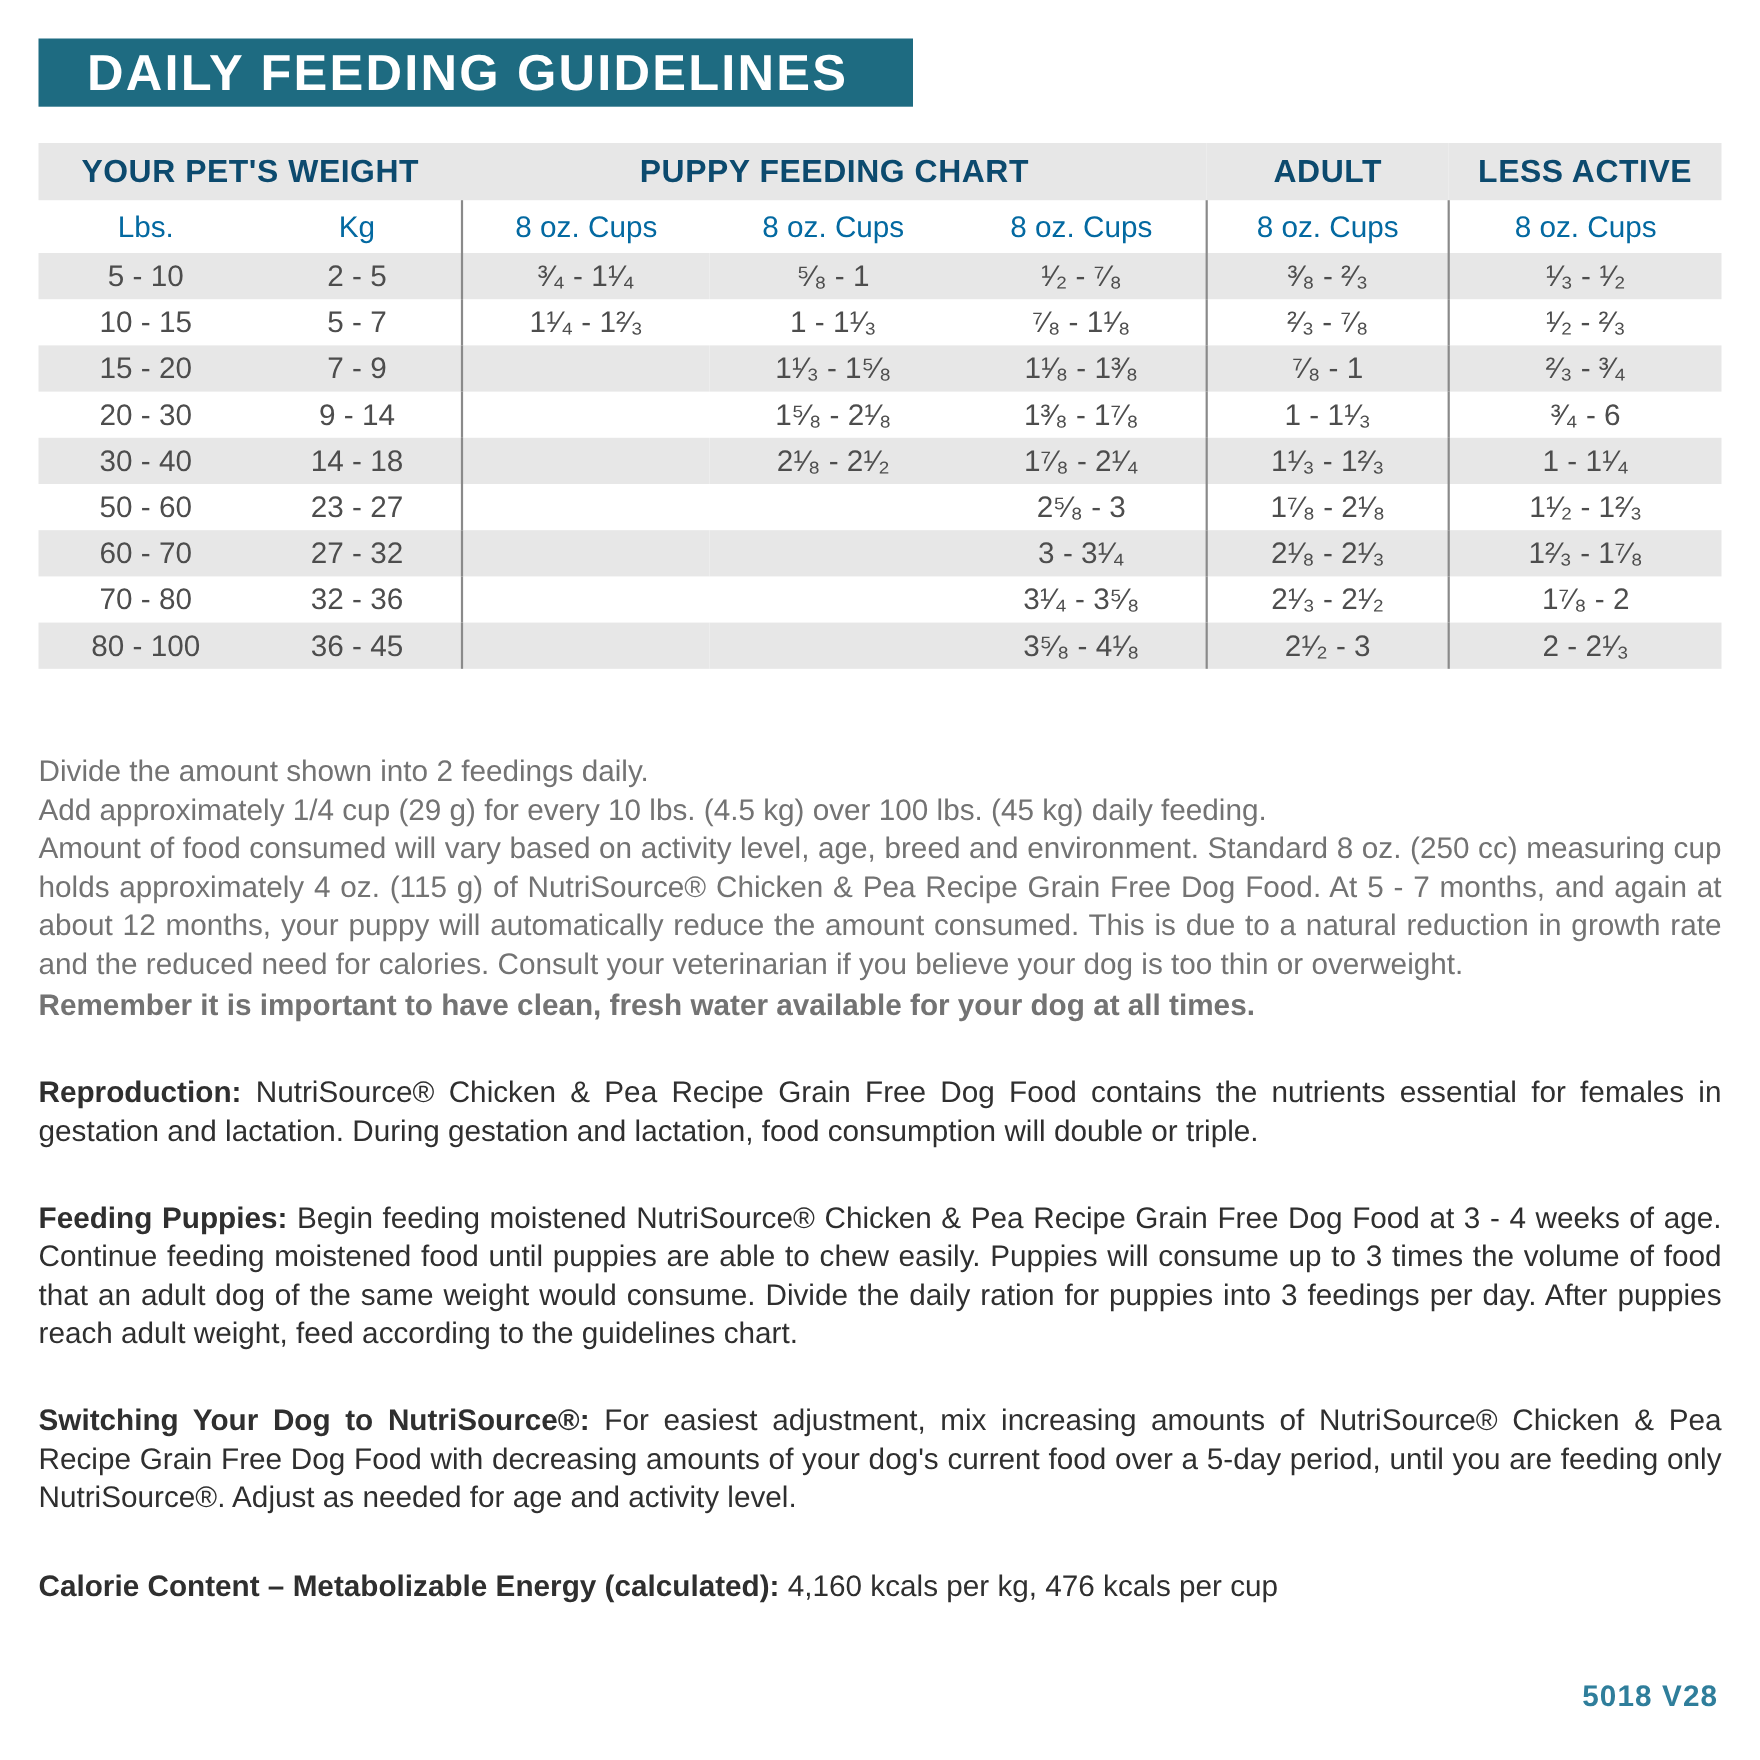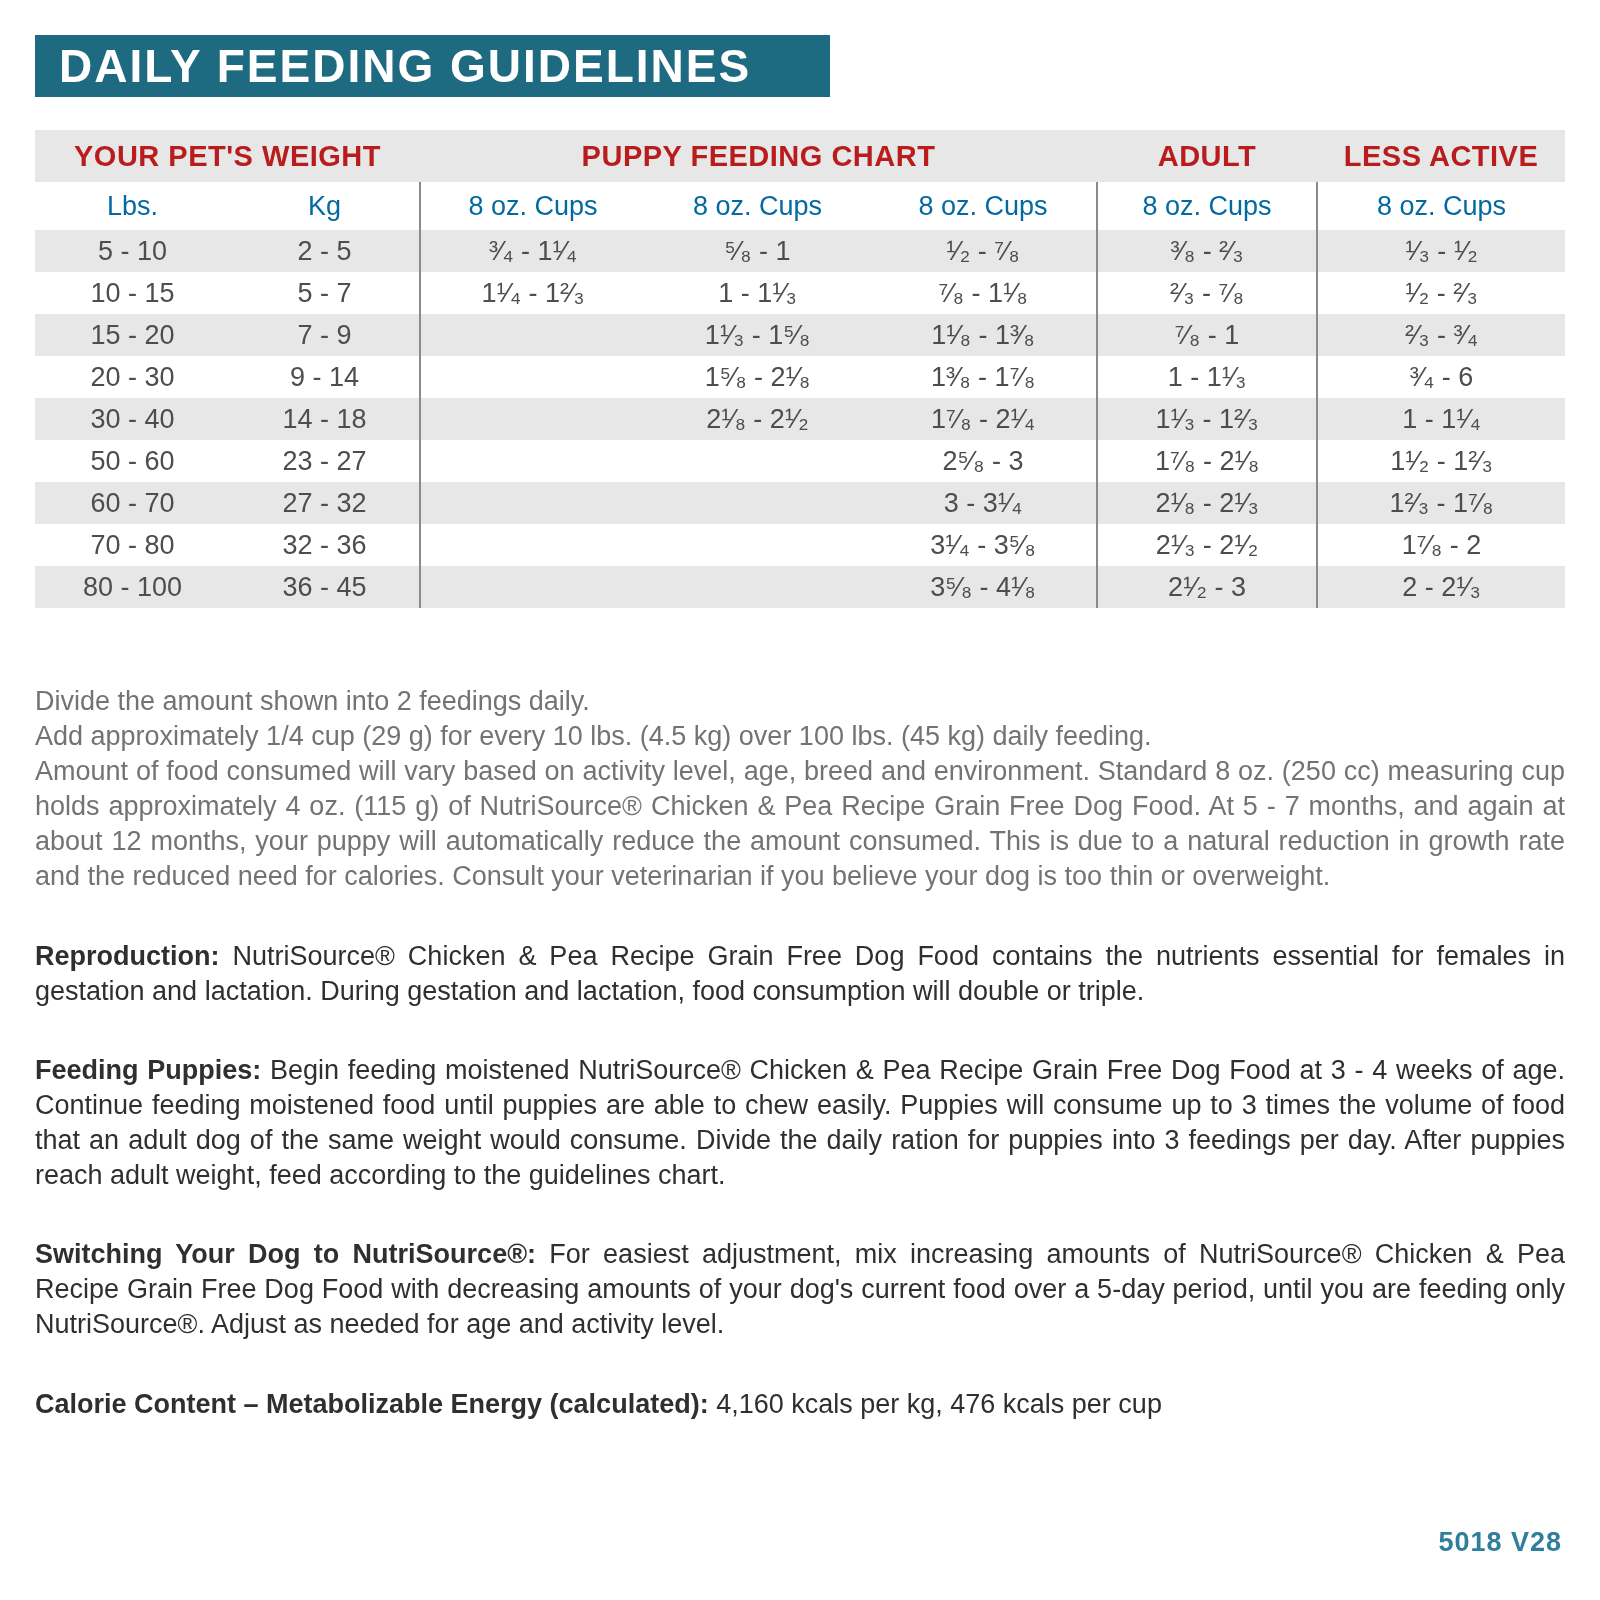--- a/index.html
+++ b/index.html
@@ -4,34 +4,34 @@
 <style>
   html,body{margin:0;padding:0;background:#ffffff;}
   .page{
     width:1600px;height:1600px;box-sizing:border-box;
     padding:35px 35px 0 35px;position:relative;background:#ffffff;
     font-family:"Liberation Sans",sans-serif;color:#2f2f2f;
   }
   .title-bar{
     width:795px;height:62px;background:#1e6b81;color:#ffffff;
     font-size:46px;font-weight:bold;letter-spacing:2px;
-    display:flex;align-items:center;padding-left:24px;box-sizing:border-box;
+    display:flex;align-items:center;padding-left:44px;box-sizing:border-box;
   }
   table.feed{
     margin-top:33px;border-collapse:collapse;table-layout:fixed;width:1530px;
   }
   table.feed col.c1{width:195px}
   table.feed col.c2{width:190px}
   table.feed col.c3{width:225px}
   table.feed col.c4{width:225px}
   table.feed col.c5{width:227px}
   table.feed col.c6{width:220px}
   table.feed col.c7{width:248px}
   tr.band th{
-    background:#e7e7e7;height:52px;font-size:29px;font-weight:bold;color:#b91c1c;
+    background:#e7e7e7;height:52px;font-size:29px;font-weight:bold;color:#0c4a6e;
     text-align:center;letter-spacing:0.5px;padding:0;
   }
   tr.subhead td{
     height:74px;font-size:27px;color:#3d3d3d;text-align:center;vertical-align:middle;
     border-bottom:2px solid #8a8a8a;white-space:pre-line;line-height:1.12;padding:4px 0;
   }
   tr.units td{
     height:44px;font-size:27px;color:#0369a1;text-align:center;vertical-align:middle;padding:2px 0;
   }
   tbody tr{height:42px;}
@@ -169,20 +169,21 @@
       <td class="b-left">2¹⁄₂ - 3</td>
       <td class="b-left">2 - 2¹⁄₃</td>
     </tr>
       </tbody>
   </table>
 
   <div class="notes">
     <div class="line">Divide the amount shown into 2 feedings daily.</div>
     <div class="line">Add approximately 1/4 cup (29 g) for every 10 lbs. (4.5 kg) over 100 lbs. (45 kg) daily feeding.</div>
     <div class="line">Amount of food consumed will vary based on activity level, age, breed and environment. Standard 8 oz. (250 cc) measuring cup holds approximately 4 oz. (115 g) of NutriSource® Chicken &amp; Pea Recipe Grain Free Dog Food. At 5 - 7 months, and again at about 12 months, your puppy will automatically reduce the amount consumed. This is due to a natural reduction in growth rate and the reduced need for calories. Consult your veterinarian if you believe your dog is too thin or overweight.</div>
+    <div class="bold-line">Remember it is important to have clean, fresh water available for your dog at all times.</div>
   </div>
 
   <div class="section">
     <span class="lead">Reproduction:</span><span> NutriSource® Chicken &amp; Pea Recipe Grain Free Dog Food contains the nutrients essential for females in gestation and lactation. During gestation and lactation, food consumption will double or triple.</span>
   </div>
 
   <div class="section">
     <span class="lead">Feeding Puppies:</span><span> Begin feeding moistened NutriSource® Chicken &amp; Pea Recipe Grain Free Dog Food at 3 - 4 weeks of age. Continue feeding moistened food until puppies are able to chew easily. Puppies will consume up to 3 times the volume of food that an adult dog of the same weight would consume. Divide the daily ration for puppies into 3 feedings per day. After puppies reach adult weight, feed according to the guidelines chart.</span>
   </div>
 

